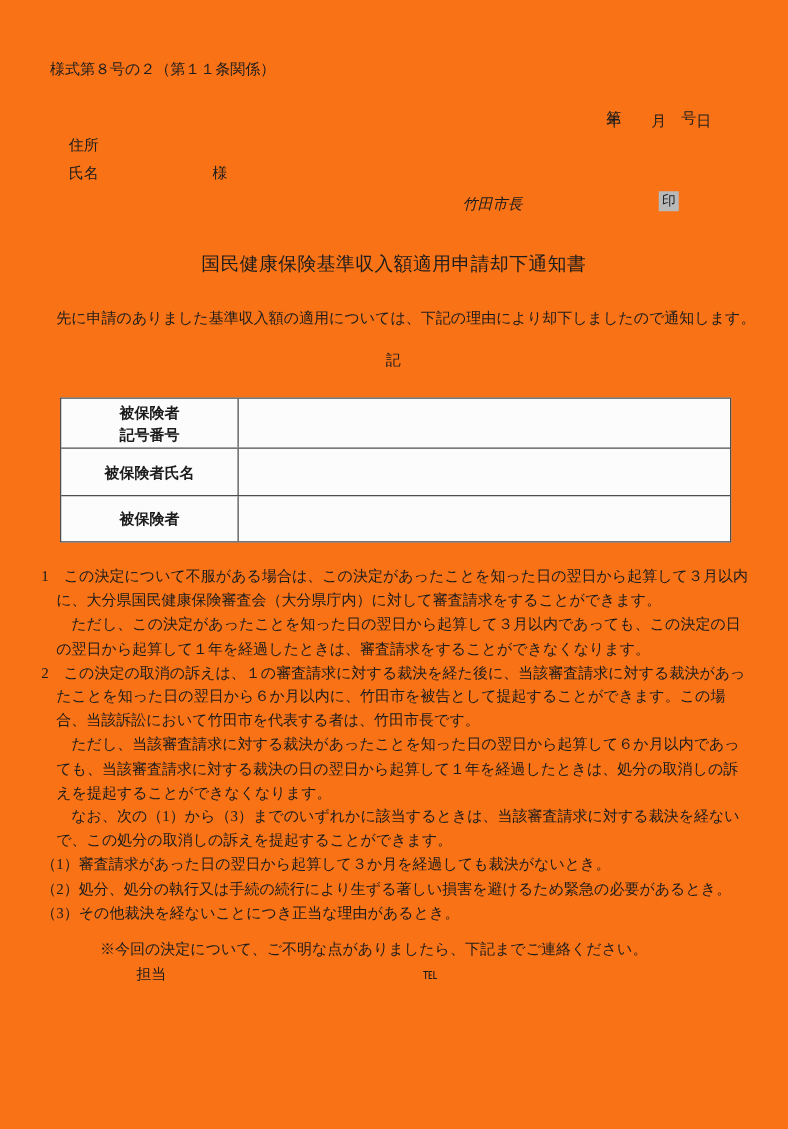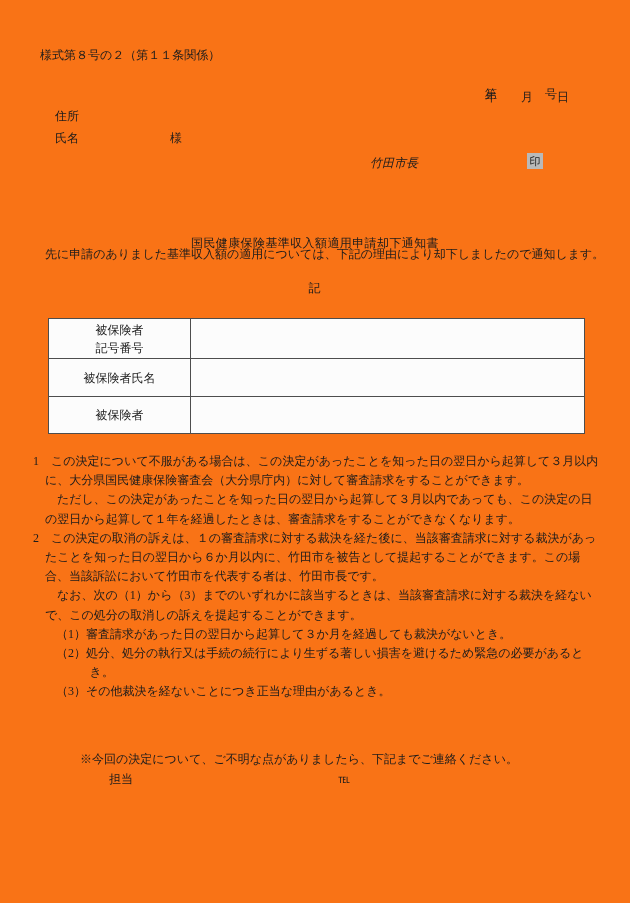--- a/index.html
+++ b/index.html
@@ -25,49 +25,49 @@
   .name-line .honorific{position:absolute;left:115px;top:0;}
   .issuer-line{left:370px;top:155px;font-style:italic;}
   .seal{
     left:527px;top:153px;
     width:16px;height:16px;
     background:#b9b9b9;
     color:#222;
     font-size:11px;line-height:16px;
     text-align:center;
   }
-  .doc-title{left:0;top:202px;width:630px;text-align:center;font-size:12px;letter-spacing:0.4px;margin-top:33px;}
+  .doc-title{left:0;top:202px;width:630px;text-align:center;font-size:15px;letter-spacing:0.4px;}
   .intro{left:33px;top:246px;width:580px;}
   .ki{left:0;top:280px;width:630px;text-align:center;letter-spacing:1px;}
 
   .doc-table{
     position:absolute;left:48px;top:318px;width:535px;
     border:1px solid #4d4d4d;
     background:#fcfcfc;
   }
   .t-row{display:flex;border-bottom:1px solid #4d4d4d;}
   .t-row:last-child{border-bottom:none;}
   .t-row.r1{height:39px;}
   .t-row.r2{height:37px;}
   .t-row.r3{height:36px;}
   .t-label{
     width:141px;border-right:1px solid #4d4d4d;
     display:flex;align-items:center;justify-content:center;
-    text-align:center;white-space:pre-line;line-height:18px;
+    text-align:center;white-space:pre-line;line-height:18px;font-weight:bold;
   }
   .t-value{flex:1;}
 
   .notes{
     position:absolute;left:33px;top:452px;width:568px;
     line-height:19.2px;
   }
   .note{margin:0;}
   .note.num{padding-left:1em;text-indent:-1em;}
   .note.sub{padding-left:1em;text-indent:1em;}
-  .note.item{padding-left:2.8em;text-indent:-2.8em;margin-left:23px;}
+  .note.item{padding-left:2.8em;text-indent:-2.8em;}
 
   .footer-note{left:80px;top:751px;}
   .contact-line{left:0;top:771px;width:630px;height:18px;}
   .contact-line .staff{position:absolute;left:109px;top:0;}
   .contact-line .tel{position:absolute;left:338px;top:0;}
 </style>
 </head>
 <body>
 
 <div class="page">
@@ -106,20 +106,21 @@
     <div class="t-row r3">
       <div class="t-label">被保険者</div>
       <div class="t-value"></div>
     </div>
   </div>
 
   <div class="notes">
       <p class="note num">1　この決定について不服がある場合は、この決定があったことを知った日の翌日から起算して３月以内に、大分県国民健康保険審査会（大分県庁内）に対して審査請求をすることができます。</p>
       <p class="note sub">ただし、この決定があったことを知った日の翌日から起算して３月以内であっても、この決定の日の翌日から起算して１年を経過したときは、審査請求をすることができなくなります。</p>
       <p class="note num">2　この決定の取消の訴えは、１の審査請求に対する裁決を経た後に、当該審査請求に対する裁決があったことを知った日の翌日から６か月以内に、竹田市を被告として提起することができます。この場合、当該訴訟において竹田市を代表する者は、竹田市長です。</p>
+      <p class="note sub">ただし、当該審査請求に対する裁決があったことを知った日の翌日から起算して６か月以内であっても、当該審査請求に対する裁決の日の翌日から起算して１年を経過したときは、処分の取消しの訴えを提起することができなくなります。</p>
       <p class="note sub">なお、次の（1）から（3）までのいずれかに該当するときは、当該審査請求に対する裁決を経ないで、この処分の取消しの訴えを提起することができます。</p>
       <p class="note item">（1）審査請求があった日の翌日から起算して３か月を経過しても裁決がないとき。</p>
       <p class="note item">（2）処分、処分の執行又は手続の続行により生ずる著しい損害を避けるため緊急の必要があるとき。</p>
       <p class="note item">（3）その他裁決を経ないことにつき正当な理由があるとき。</p>
     </div>
 
   <div class="abs footer-note">※今回の決定について、ご不明な点がありましたら、下記までご連絡ください。</div>
   <div class="abs contact-line">
     <span class="staff">担当</span>
     <span class="tel">℡</span>

